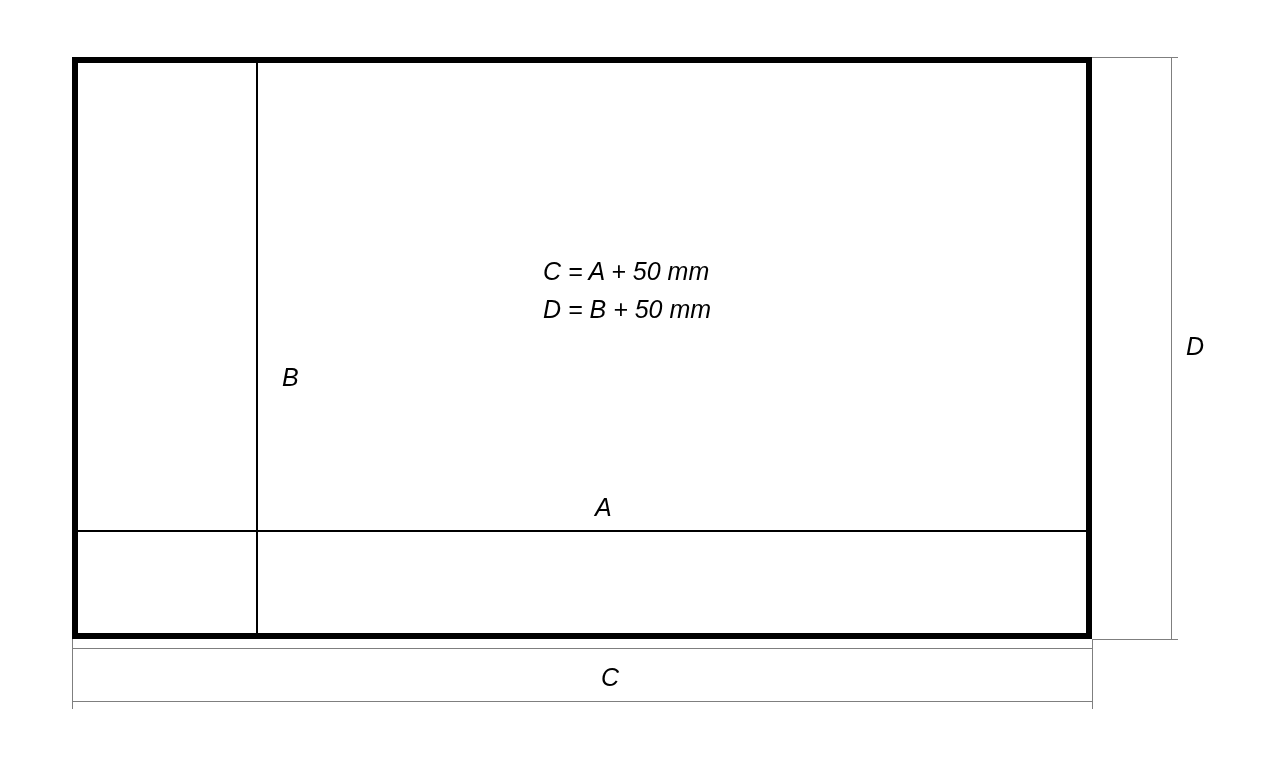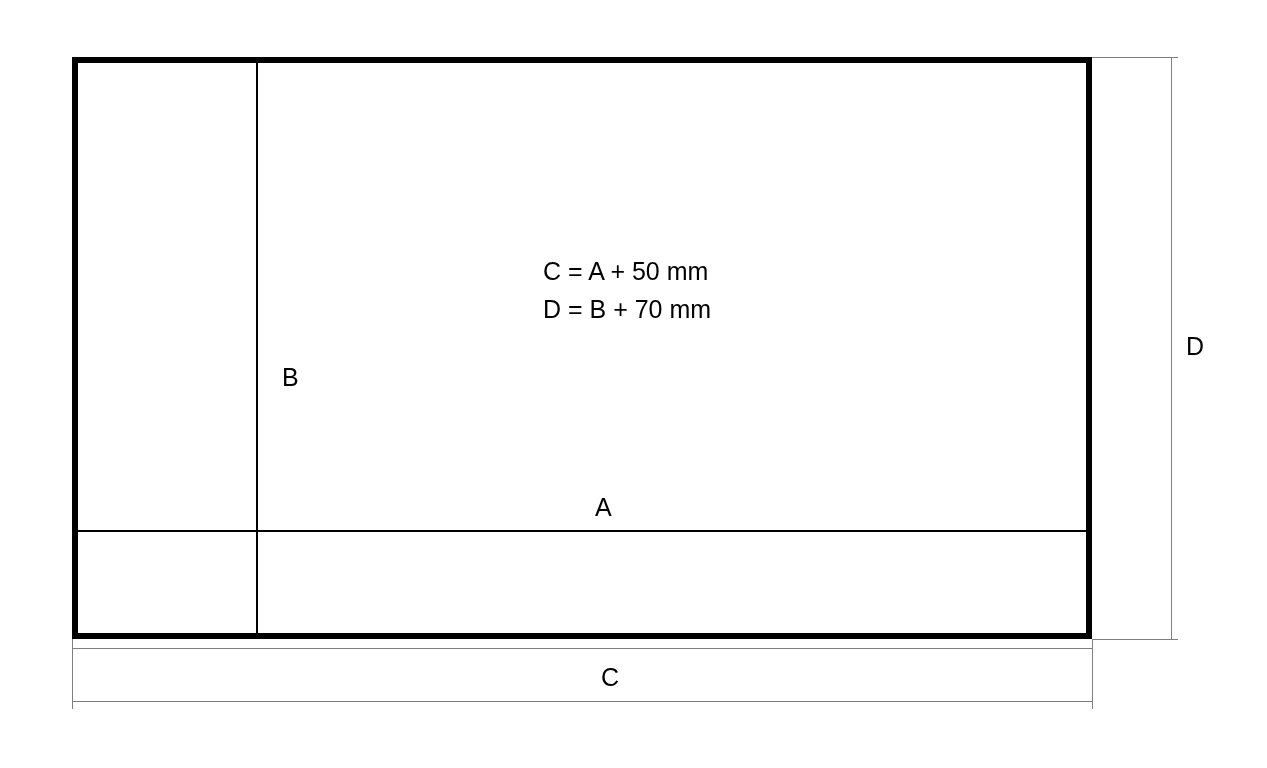--- a/index.html
+++ b/index.html
@@ -11,20 +11,21 @@
     width: 1267px;
     height: 768px;
     font-family: "Liberation Sans", sans-serif;
     color: #000000;
     overflow: hidden;
   }
   #diagram {
     position: relative;
     width: 1267px;
     height: 660px;
+    font-style: italic;
   }
 
   
   .outer-rect {
     position: absolute;
     left: 72px;
     top: 57px;
     width: 1020px;
     height: 582px;
     border: 6px solid #000000;
@@ -91,21 +92,21 @@
   <div class="thin-line thin-h" style="left:1092px; top:639px; width:86px;"></div>
   <div class="thin-line thin-v" style="left:1171px; top:57px; height:582px;"></div>
 
   <div class="thin-line thin-v" style="left:72px; top:639px; height:70px;"></div>
   <div class="thin-line thin-v" style="left:1092px; top:639px; height:70px;"></div>
   <div class="thin-line thin-h" style="left:72px; top:648px; width:1020px;"></div>
   <div class="thin-line thin-h" style="left:72px; top:701px; width:1020px;"></div>
 
   <div class="note" style="left:543px; top:253px;">
     <div>C = A + 50 mm</div>
-    <div>D = B + 70 mm</div>
+    <div>D = B + 50 mm</div>
   </div>
 
   <div class="label" style="left:282px; top:362px;">B</div>
 
   <div class="label" style="left:595px; top:492px;">A</div>
 
   <div class="label" style="left:601px; top:662px;">C</div>
 
   <div class="label" style="left:1186px; top:331px;">D</div>
 

